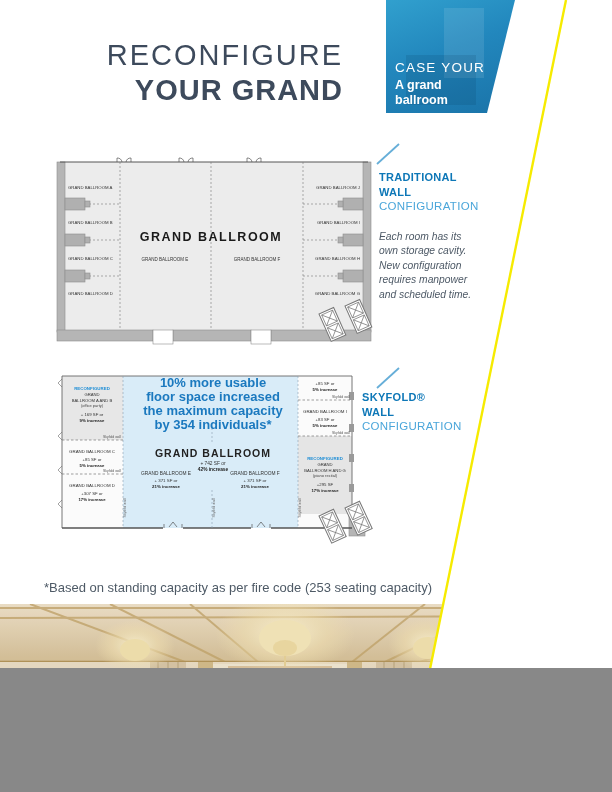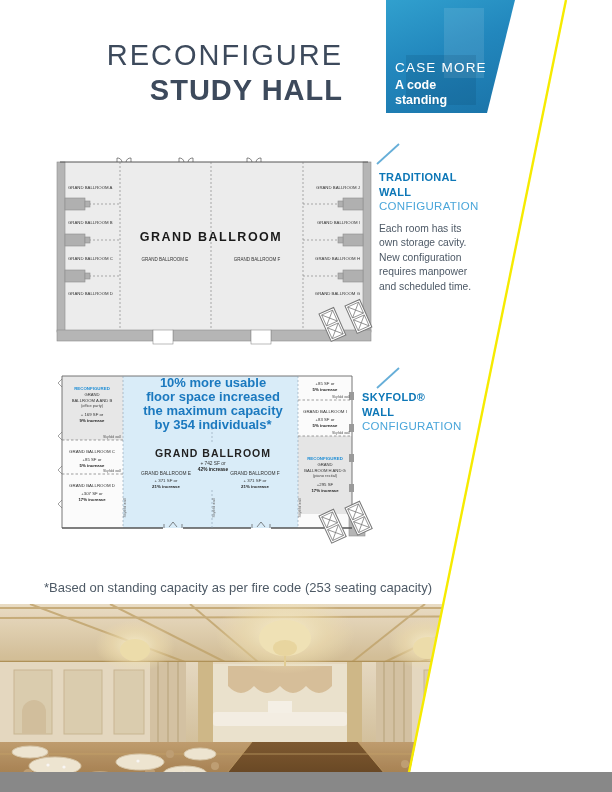--- a/index.html
+++ b/index.html
@@ -1,16 +1,16 @@
 <!DOCTYPE html>
 <html><head>
 <meta charset="utf-8">
 <style>
   html,body{margin:0;padding:0;background:#888;}
-  .page{position:relative;width:612px;height:772px;background:#ffffff;overflow:hidden;
+  .page{position:relative;width:612px;height:668px;background:#ffffff;overflow:hidden;
         font-family:"Liberation Sans",sans-serif;margin:0 auto;}
   .abs{position:absolute;}
 
   
   .title{left:85px;top:38px;width:258px;text-align:right;color:#3d4a5c;line-height:35px;}
   .title .t1{font-size:29px;font-weight:300;letter-spacing:2px;}
   .title .t2{font-size:29px;font-weight:bold;letter-spacing:1px;}
 
   .banner{left:386px;top:0;width:129px;height:113px;
           clip-path:polygon(0 0,100% 0,calc(100% - 28px) 100%,0 100%);
@@ -18,49 +18,49 @@
   .banner .decor1{position:absolute;left:58px;top:8px;width:40px;height:70px;background:rgba(255,255,255,0.10);}
   .banner .decor2{position:absolute;left:20px;top:55px;width:70px;height:50px;background:rgba(0,40,70,0.12);}
   .banner-text{position:absolute;left:9px;top:60px;color:#fff;}
   .banner-text .cs{font-size:13.5px;font-weight:300;letter-spacing:1.2px;}
   .banner-text .subj{font-size:12.5px;font-weight:bold;line-height:15px;margin-top:3px;}
 
   
   .sec{width:94px;color:#4d5966;}
   .sec .h{font-size:11px;font-weight:bold;color:#0d77b7;line-height:14.5px;letter-spacing:0.3px;}
   .sec .h3{font-size:11.5px;font-weight:normal;color:#4ba6da;line-height:14.5px;letter-spacing:0.3px;}
-  .sec .body{margin-top:8px;font-size:10.3px;line-height:14.6px;}
+  .sec .body{margin-top:16px;font-size:10.3px;line-height:14.6px;font-style:italic;}
 
   .footnote{left:44px;top:580px;font-size:13px;color:#4e5a66;}
 
   svg text{font-family:"Liberation Sans",sans-serif;}
   .yellow-line{left:0;top:0;pointer-events:none;}
 
   
   .photo{left:0;top:604px;width:612px;height:188px;
          clip-path:polygon(0 0,443px 0,406px 100%,0 100%);}
 </style>
 </head>
 <body>
 
 <div class="page">
 
   <div class="abs title">
     <div class="t1">RECONFIGURE</div>
-    <div class="t2">STUDY HALL</div>
+    <div class="t2">YOUR GRAND</div>
   </div>
 
   <div class="abs banner">
     <div class="decor1"></div>
     <div class="decor2"></div>
     <div class="banner-text">
-      <div class="cs">CASE MORE</div>
+      <div class="cs">CASE YOUR</div>
       <div class="subj">
-        <div>A code</div>
-        <div>standing</div>
+        <div>A grand</div>
+        <div>ballroom</div>
       </div>
     </div>
   </div>
 
   <svg class="abs" style="left:374px;top:141px" width="28" height="26">
     <line x1="3" y1="23" x2="25" y2="3" stroke="#66aed8" stroke-width="1.8"></line>
   </svg>
   <div class="abs sec" style="left:379px;top:170px">
     <div class="h">TRADITIONAL</div>
     <div class="h">WALL</div>

